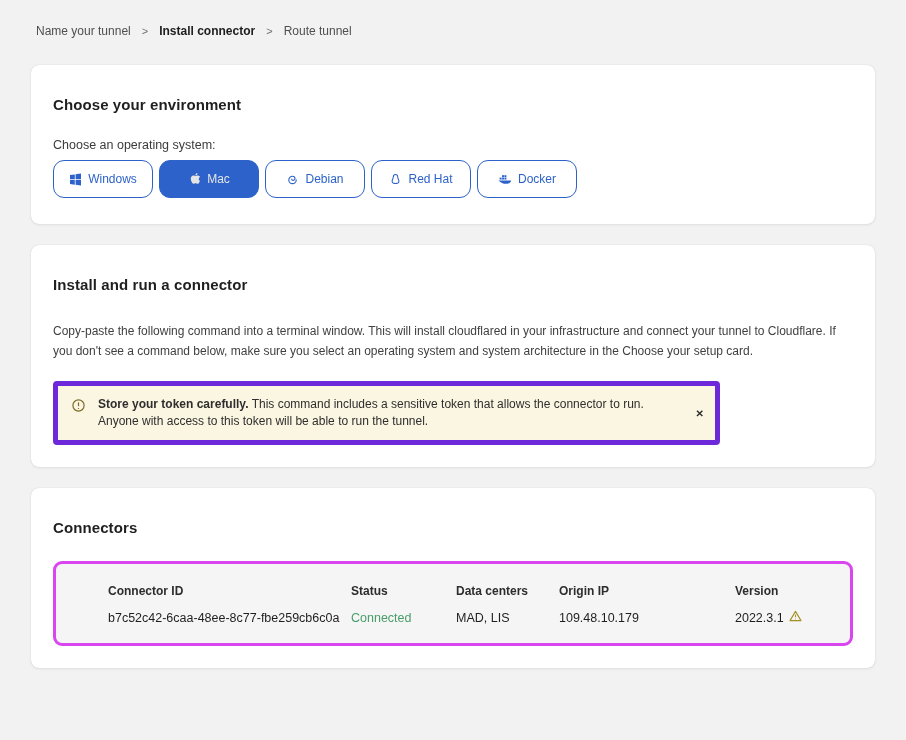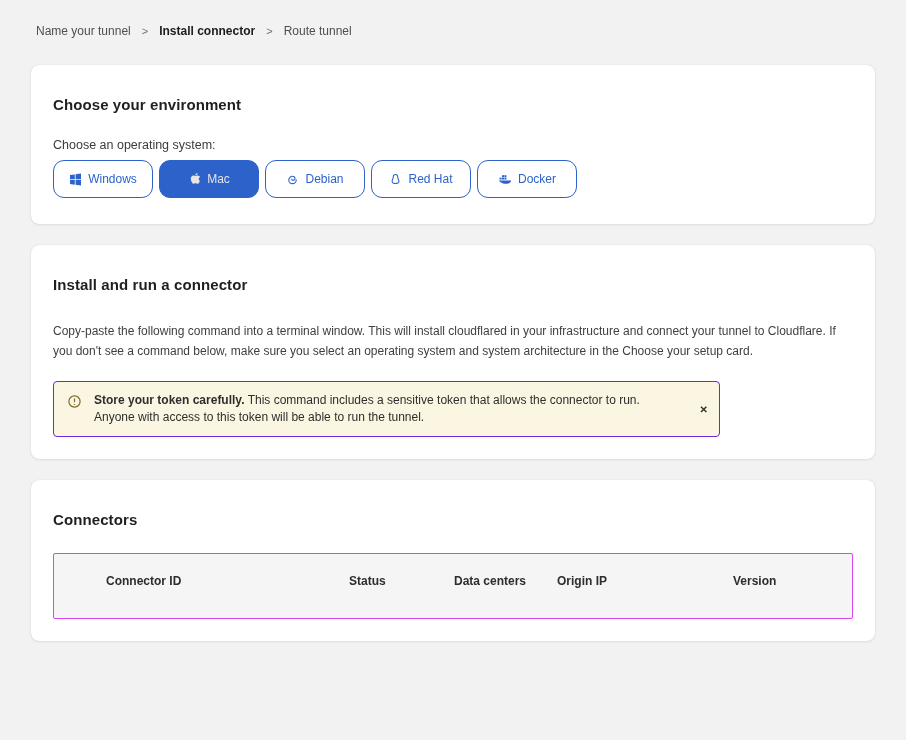--- a/index.html
+++ b/index.html
@@ -41,21 +41,21 @@
     font-size:12px; font-family:"Liberation Sans",sans-serif;
     cursor:pointer;
   }
   .os-btn.selected { background:var(--blue); color:#e5e5e5; }
   .os-btn svg { display:block; }
 
   
   .desc { font-size:12px; line-height:20px; color:#3f3f3f; margin-top:28px; max-width:800px; }
   .banner {
     position:relative; width:667px; margin-top:20px;
-    background:#fbf6e1; border:1px solid #6d28d9; border-radius:4px;
+    background:#fbf6e1; border:5px solid #6d28d9; border-radius:4px;
     padding:10px 38px 10px 40px;
     font-size:12px; line-height:17px; color:#2e2e2e;
   }
   .banner-icon { position:absolute; left:13px; top:12px; color:#7d6b28; }
   .banner b { font-weight:bold; }
   .banner-close {
     position:absolute; right:11px; top:50%; transform:translateY(-50%);
     background:none; border:none; font-size:10px; font-weight:bold; color:#2e2e2e; cursor:pointer;
     font-family:"Liberation Sans",sans-serif;
   }
@@ -74,22 +74,22 @@
   .redact-bar.bar2 { width:447px; margin-top:0px; }
   .copy-btn {
     position:absolute; right:24px; top:28px;
     background:none; border:none; cursor:pointer; color:#8a8a8a; padding:2px;
   }
 
   
   .conn-table {
     margin-top:25px;
     background:#f5f5f6;
-    border:1px solid #d946ef;
-    border-radius:2px;
+    border:3px solid #d946ef;
+    border-radius:9px;
     padding:20px 20px 18px 52px;
   }
   .t-row { display:grid; grid-template-columns:243px 105px 103px 176px 1fr; align-items:center; }
   .t-head { font-size:12px; font-weight:bold; color:#2d2d2d; margin-bottom:12px; }
   .t-vals { font-size:12.5px; color:#1f1f1f; }
   .status-connected { color:#4a9d68; }
   .version-cell { display:flex; align-items:center; gap:5px; }
   .warn-tri { color:#a59022; }
 
   :root { --blue:#2c62ca; }
@@ -189,16 +189,32 @@
     <h2 class="card-title">Connectors</h2>
 
     <div class="conn-table">
       <div class="t-row t-head">
         <span>Connector ID</span>
         <span>Status</span>
         <span>Data centers</span>
         <span>Origin IP</span>
         <span>Version</span>
       </div>
+      <div class="t-row t-vals">
+        <span>b7c52c42-6caa-48ee-8c77-fbe259cb6c0a</span>
+        <span class="status-connected">Connected</span>
+        <span>MAD, LIS</span>
+        <span>109.48.10.179</span>
+        <span class="version-cell">
+          <span>2022.3.1</span>
+          <span class="warn-tri">
+            <svg width="13" height="12" viewBox="0 0 13 12" fill="none" stroke="currentColor" stroke-width="1.1" stroke-linejoin="round">
+                <path d="M6.5 1.4 12 10.6H1z"></path>
+                <line x1="6.5" y1="4.6" x2="6.5" y2="7.2"></line>
+                <line x1="6.5" y1="8.6" x2="6.5" y2="9.3"></line>
+              </svg>
+          </span>
+        </span>
+      </div>
     </div>
   </section>
 
 </div>
 
 </body></html>

